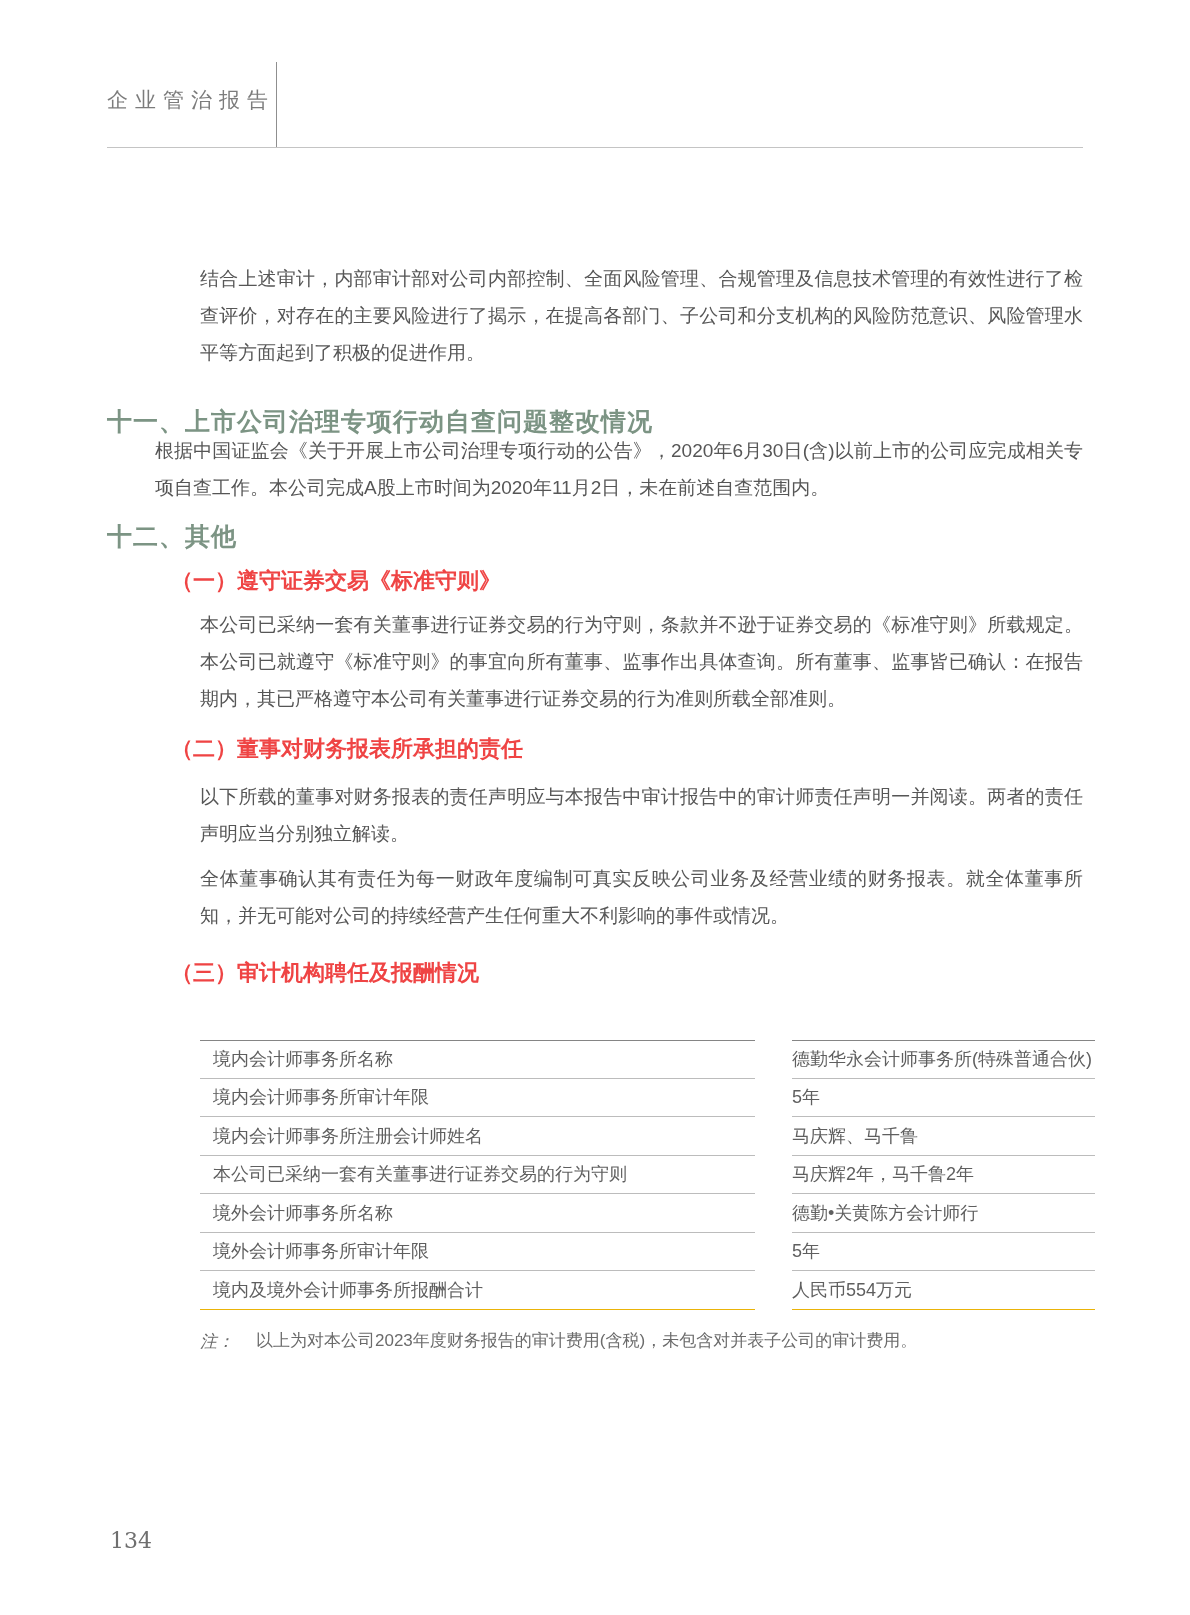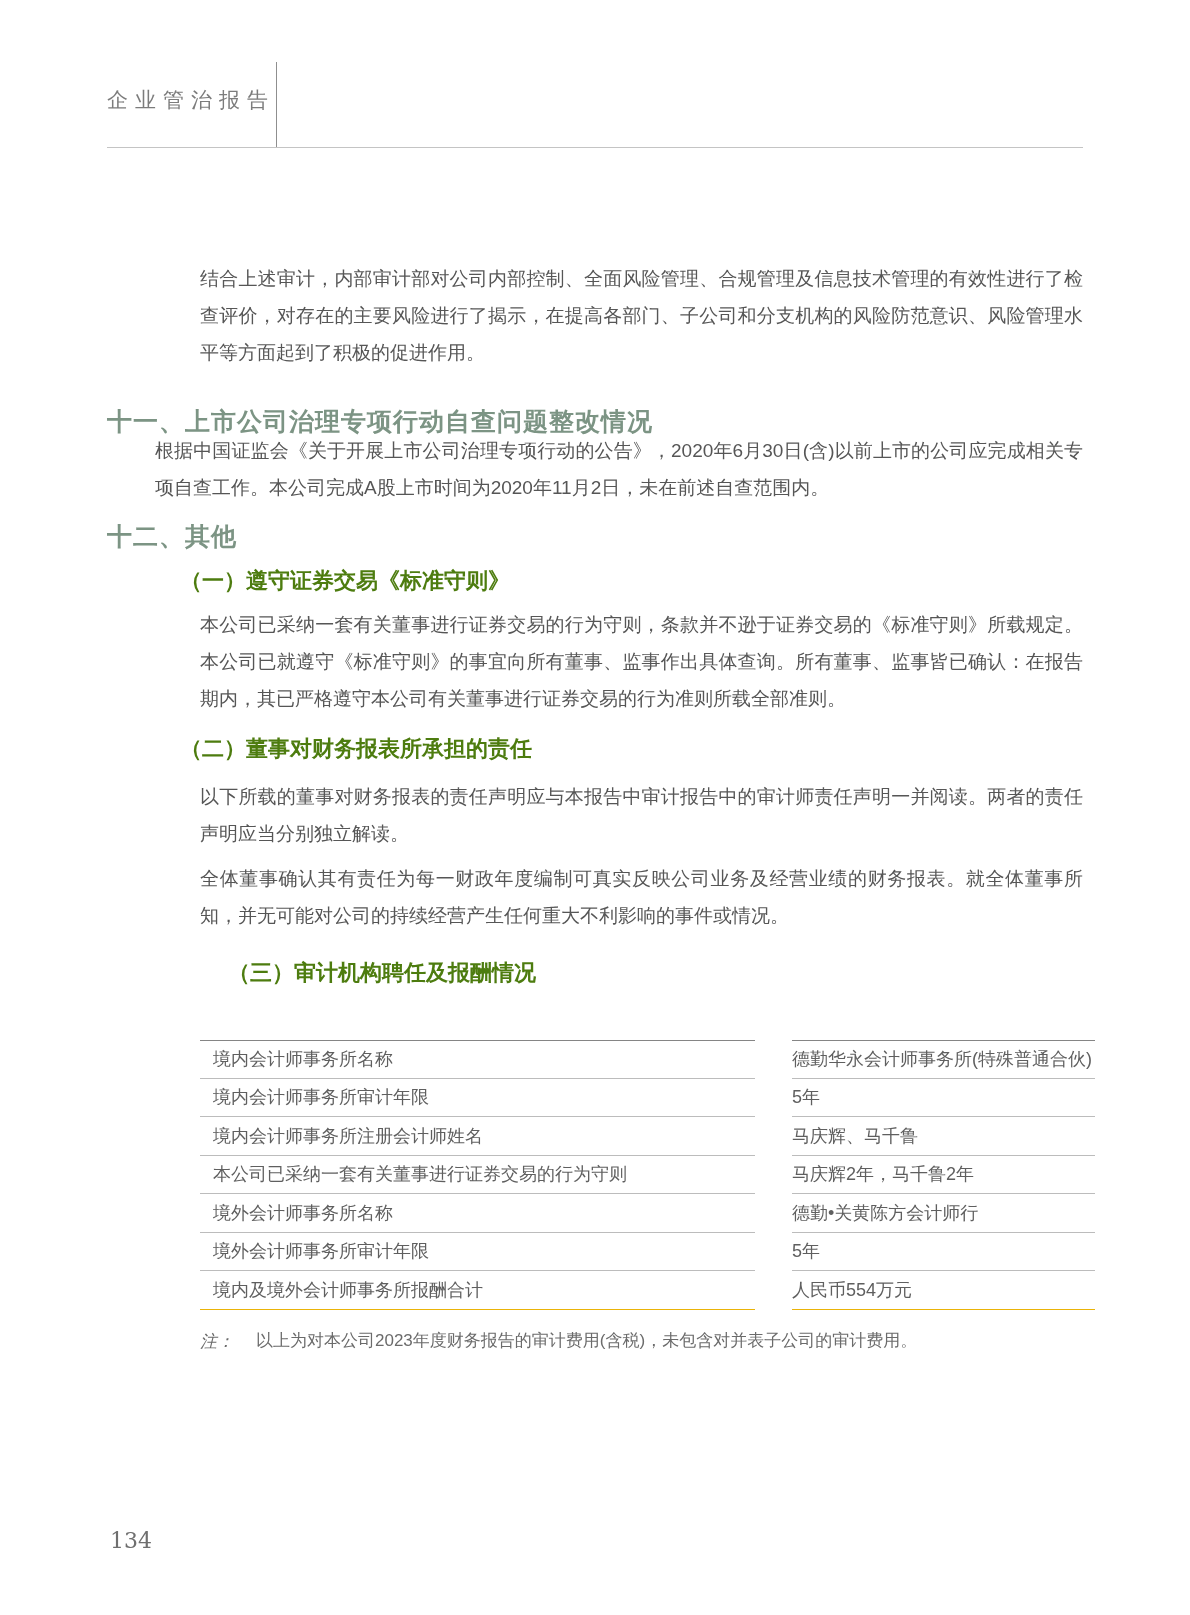--- a/index.html
+++ b/index.html
@@ -33,35 +33,35 @@
     position:absolute;
     font-size:19px; line-height:37px; color:#565656;
     text-align:justify;
   }
   .h-level1 {
     position:absolute; left:107px;
     font-size:25px; font-weight:bold; color:#7c9484;
     letter-spacing:1px;
   }
   .h-level2 {
-    position:absolute; left:180px;
-    font-size:22px; font-weight:bold; color:#4d7c0f;
+    position:absolute; left:171px;
+    font-size:22px; font-weight:bold; color:#ef4444;
   }
 
   .intro-para   { left:200px; top:260px;  width:883px; }
   .p-sec11      { left:155px; top:432px;  width:928px; }
   .p-sub1       { left:200px; top:606px;  width:883px; }
   .p-sub2a      { left:200px; top:778px;  width:883px; }
   .p-sub2b      { left:200px; top:860px;  width:883px; }
 
   .h-sec11 { top:385px;margin-top:20px; }
   .h-sec12 { top:520px; }
   .h-sub1  { top:566px; }
   .h-sub2  { top:734px; }
-  .h-sub3  { top:958px;margin-left:48px; }
+  .h-sub3  { top:958px; }
 
   
   .audit-table {
     position:absolute; left:200px; top:1040px; width:895px;
   }
   .t-row { display:flex; gap:12px; height:38.5px; }
   .t-label, .t-value {
     display:flex; align-items:center;
     font-size:18px; color:#5f5f5f;
     border-bottom:1px solid #bcbcbc;

